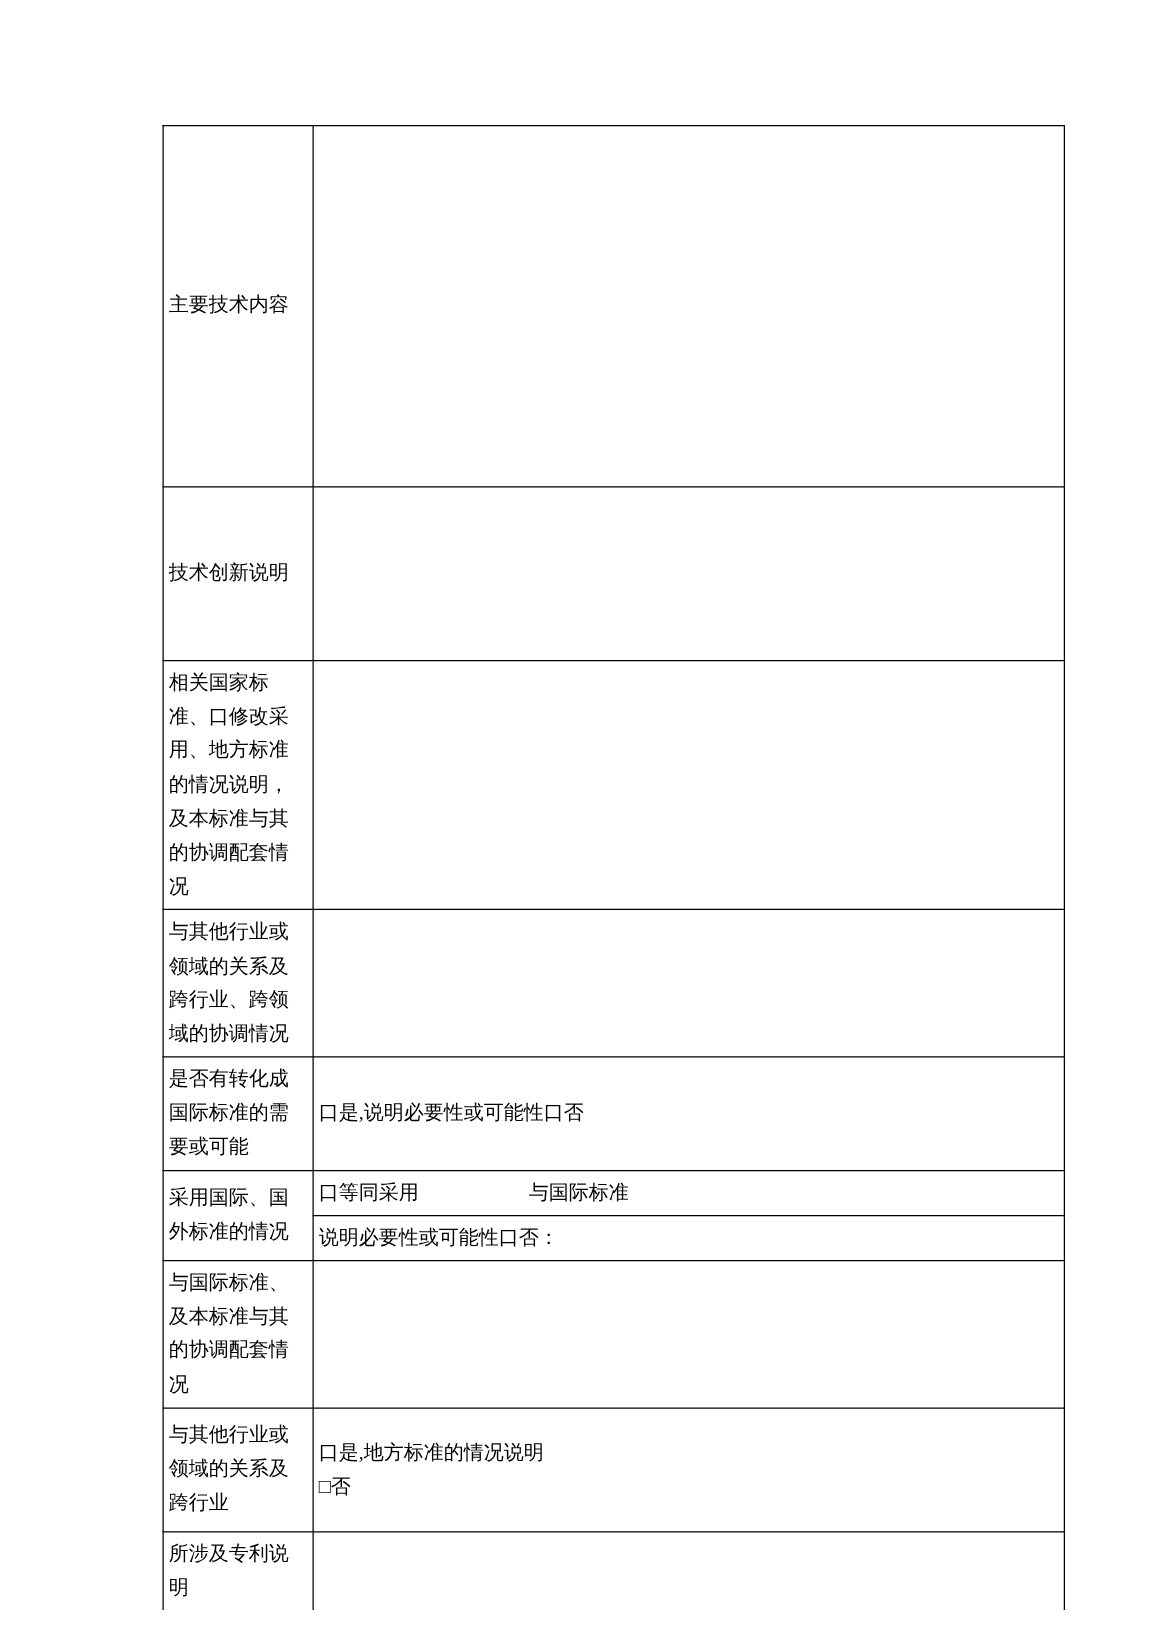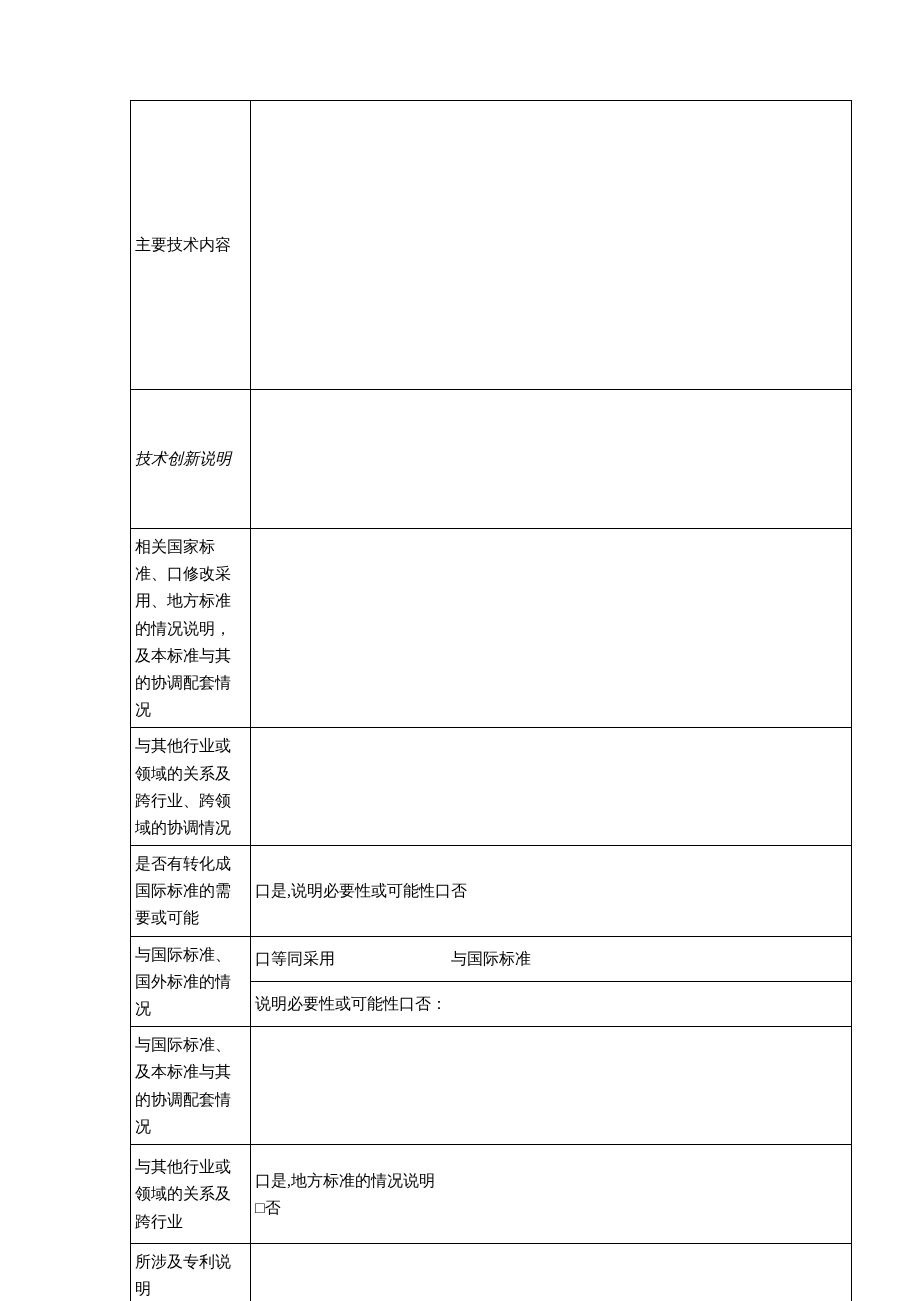--- a/index.html
+++ b/index.html
@@ -24,25 +24,25 @@
   }
   td {
     border: 1px solid #000;
     padding: 4px 4px;
     vertical-align: middle;
     font-size: 16px;
     line-height: 1.7;
   }
   col.label-col { width: 120px; }
   .tall1 { height: 280px; }
-  .tall2 { height: 130px; font-style: italic; }
+  .tall2 { height: 130px; }
   .two-col {
     display: flex;
     justify-content: flex-start;
-    gap: 116px;
+    gap: 88px;
   }
 </style>
 </head>
 <body>
 
 <div class="page">
   <table>
     <colgroup>
       <col class="label-col">
       <col>
@@ -62,21 +62,21 @@
       </tr>
       <tr>
         <td>与其他行业或领域的关系及跨行业、跨领域的协调情况</td>
         <td></td>
       </tr>
       <tr>
         <td>是否有转化成国际标准的需要或可能</td>
         <td>口是,说明必要性或可能性口否</td>
       </tr>
       <tr>
-        <td rowspan="2">与国际标准、国外标准的情况</td>
+        <td rowspan="2">采用国际、国外标准的情况</td>
         <td>
           <div class="two-col">
             <span>口等同采用</span>
             <span>与国际标准</span>
           </div>
         </td>
       </tr>
       <tr>
         <td>说明必要性或可能性口否：</td>
       </tr>

